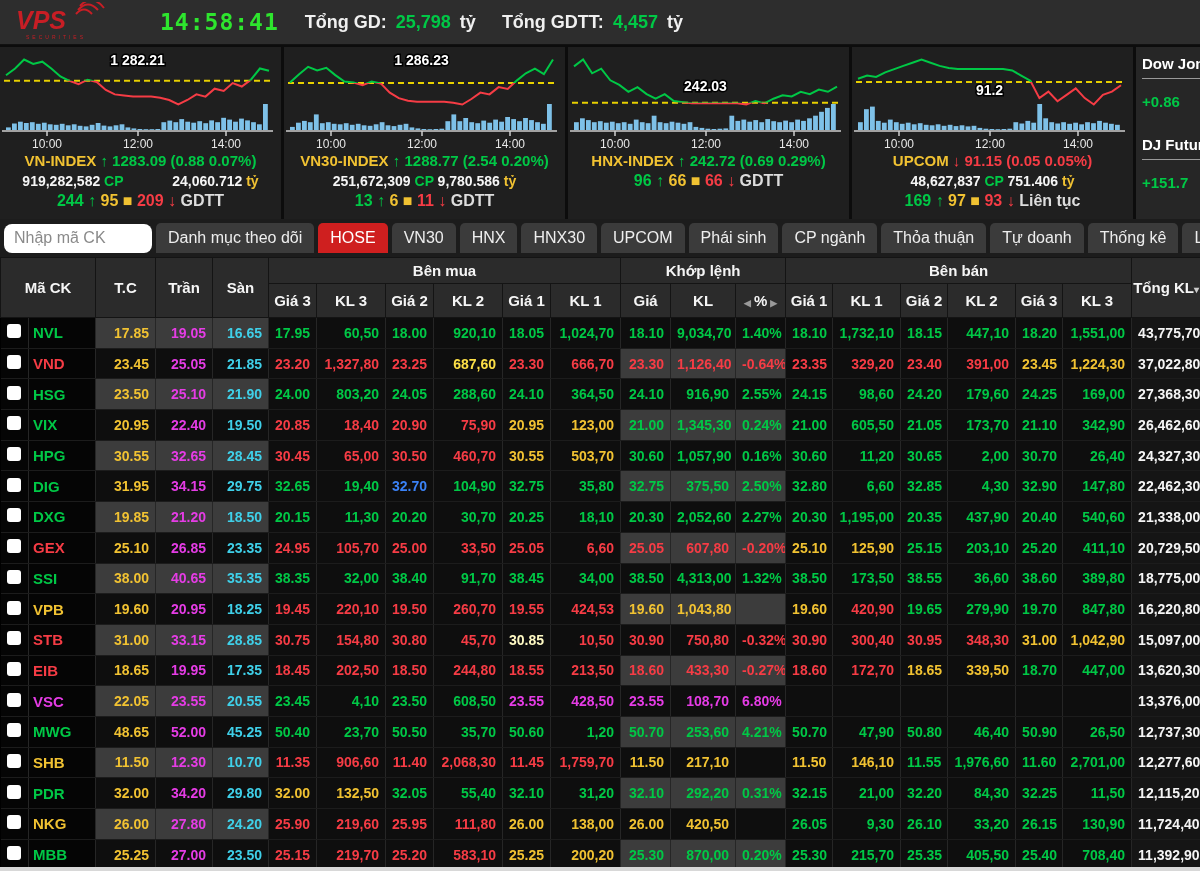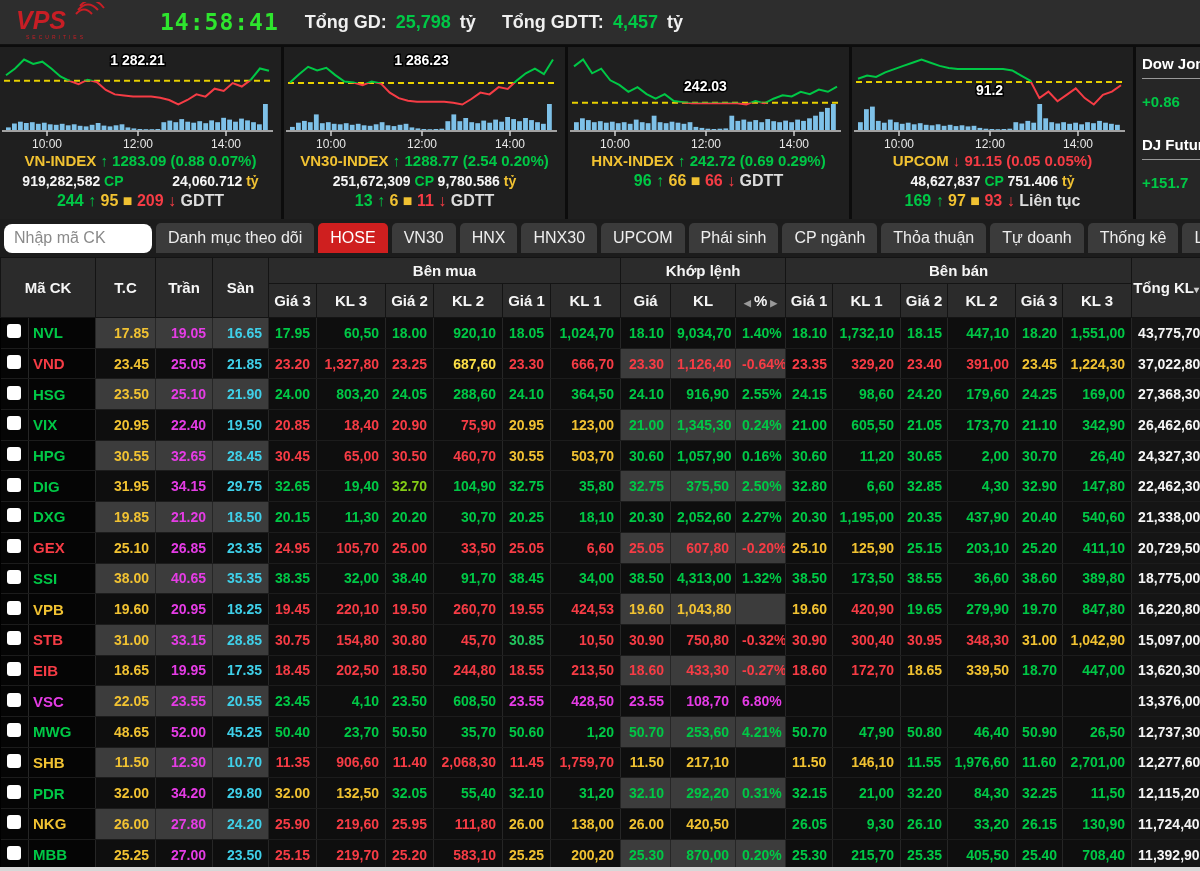--- a/index.html
+++ b/index.html
@@ -557,21 +557,21 @@
         <td class="total">24,327,30</td>
       </tr>
       <tr>
         <td class="cb"><span class="cbx"></span></td>
         <td class="tick" style="color: rgb(0, 200, 70);">DIG</td>
         <td class="refg" style="color: rgb(241, 194, 50);">31.95</td>
         <td class="refg" style="color: rgb(229, 60, 229);">34.15</td>
         <td class="refg" style="color: rgb(63, 208, 233);">29.75</td>
         <td style="color: rgb(0, 200, 70);">32.65</td>
         <td style="color: rgb(0, 200, 70);">19,40</td>
-        <td style="color: #84cc16;">32.70</td>
+        <td style="color: #3b82f6;">32.70</td>
         <td style="color: rgb(0, 200, 70);">104,90</td>
         <td style="color: rgb(0, 200, 70);">32.75</td>
         <td style="color: rgb(0, 200, 70);">35,80</td>
         <td class="match stripe" style="color: rgb(0, 200, 70);">32.75</td>
         <td class="match stripe" style="color: rgb(0, 200, 70);">375,50</td>
         <td class="match stripe pct" style="color: rgb(0, 200, 70);">2.50%</td>
         <td style="color: rgb(0, 200, 70);">32.80</td>
         <td style="color: rgb(0, 200, 70);">6,60</td>
         <td style="color: rgb(0, 200, 70);">32.85</td>
         <td style="color: rgb(0, 200, 70);">4,30</td>
@@ -674,21 +674,21 @@
       <tr>
         <td class="cb"><span class="cbx"></span></td>
         <td class="tick" style="color: rgb(246, 60, 69);">STB</td>
         <td class="refg stripe" style="color: rgb(241, 194, 50);">31.00</td>
         <td class="refg stripe" style="color: rgb(229, 60, 229);">33.15</td>
         <td class="refg stripe" style="color: rgb(63, 208, 233);">28.85</td>
         <td style="color: rgb(246, 60, 69);">30.75</td>
         <td style="color: rgb(246, 60, 69);">154,80</td>
         <td style="color: rgb(246, 60, 69);">30.80</td>
         <td style="color: rgb(246, 60, 69);">45,70</td>
-        <td style="color: #22c55e;">30.85</td>
+        <td style="color: #fef9c3;">30.85</td>
         <td style="color: rgb(246, 60, 69);">10,50</td>
         <td class="match" style="color: rgb(246, 60, 69);">30.90</td>
         <td class="match" style="color: rgb(246, 60, 69);">750,80</td>
         <td class="match pct" style="color: rgb(246, 60, 69);">-0.32%</td>
         <td style="color: rgb(246, 60, 69);">30.90</td>
         <td style="color: rgb(246, 60, 69);">300,40</td>
         <td style="color: rgb(246, 60, 69);">30.95</td>
         <td style="color: rgb(246, 60, 69);">348,30</td>
         <td style="color: rgb(241, 194, 50);">31.00</td>
         <td style="color: rgb(241, 194, 50);">1,042,90</td>

